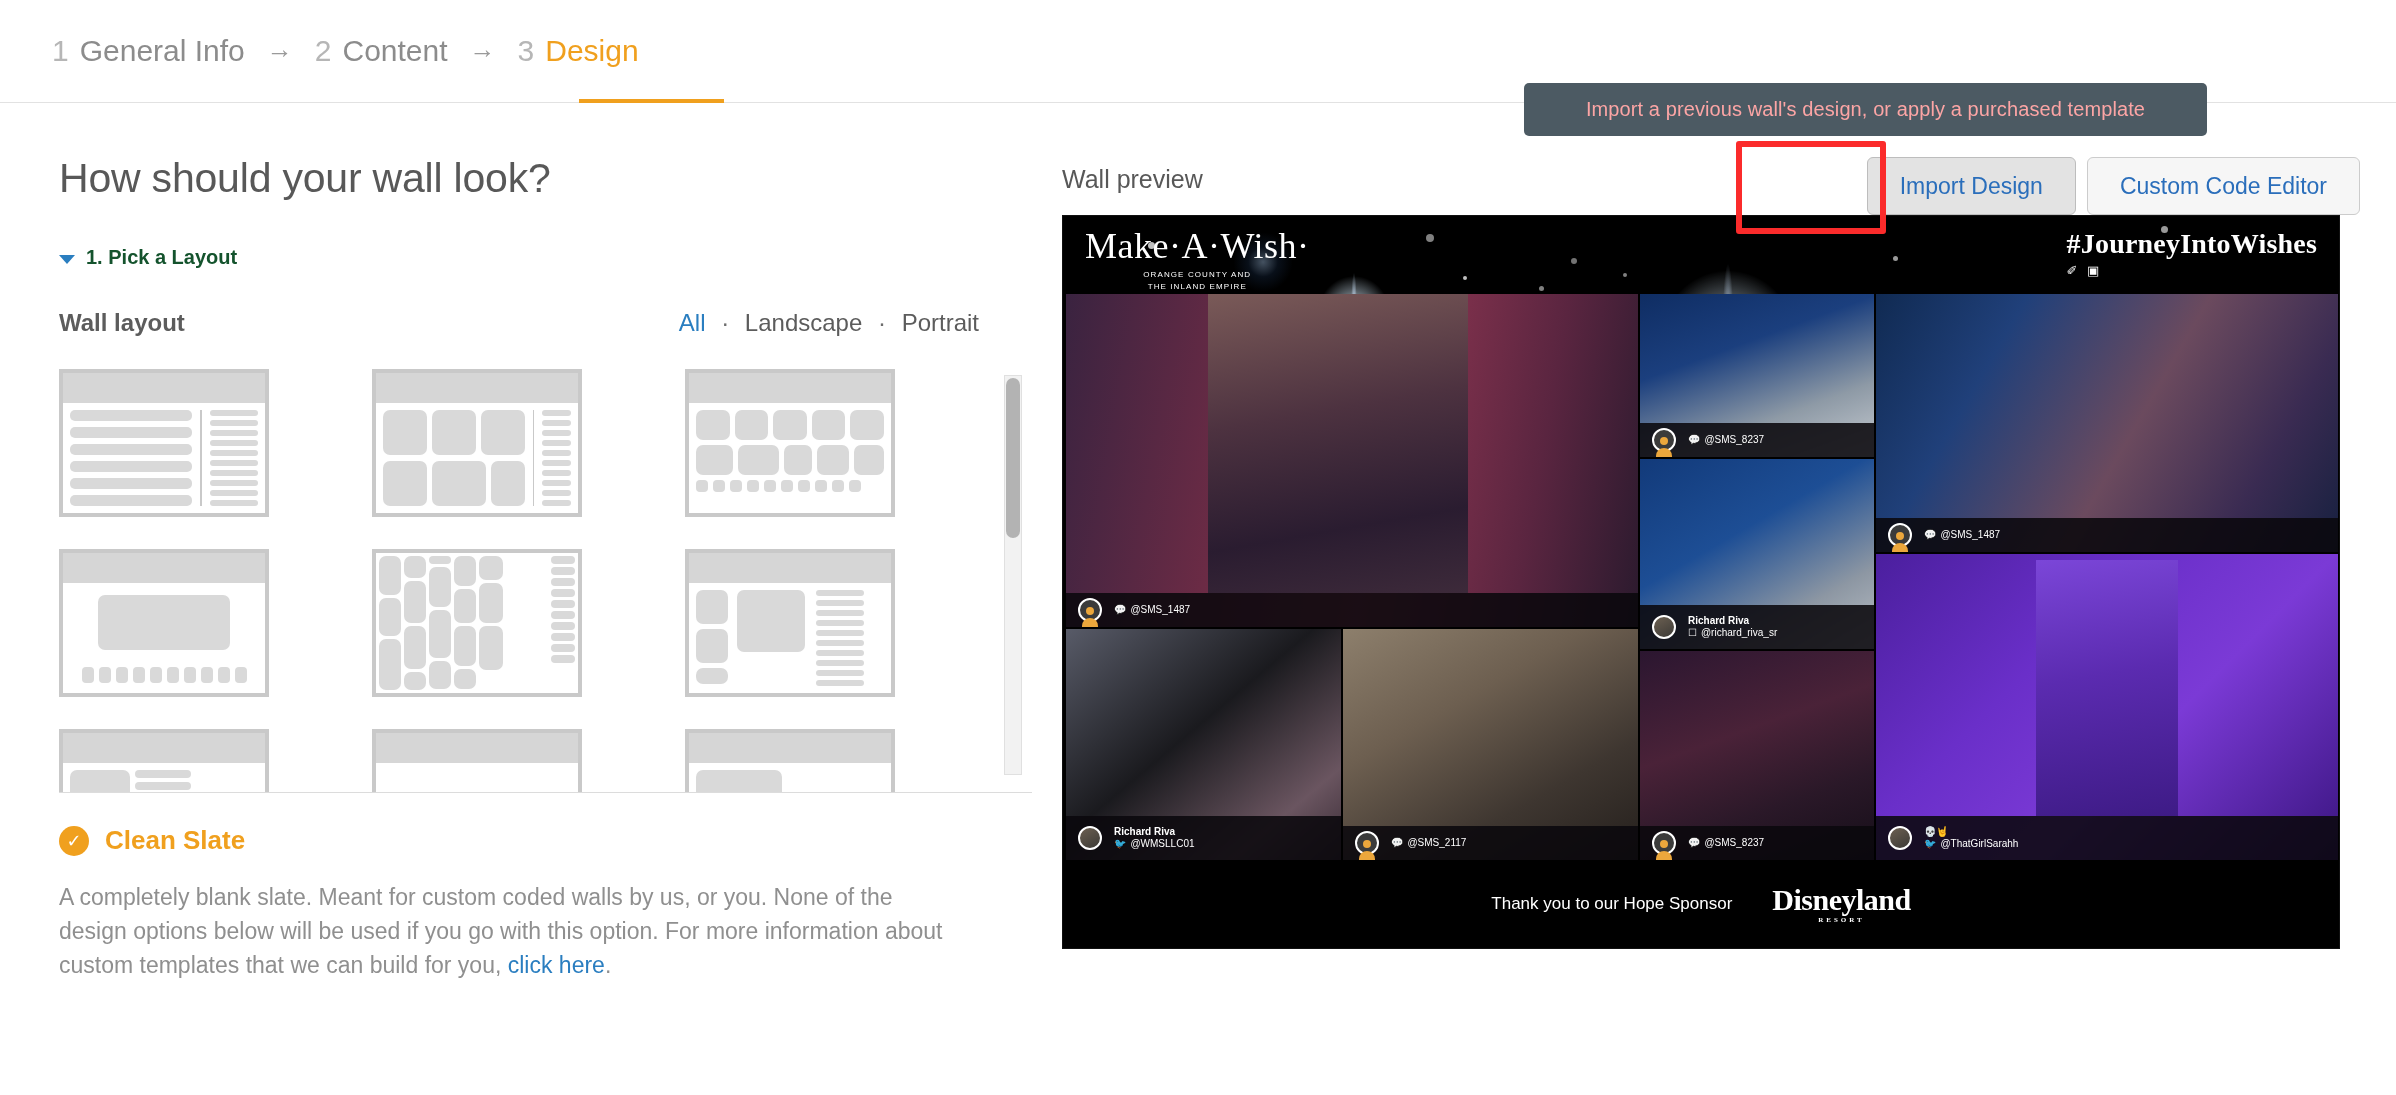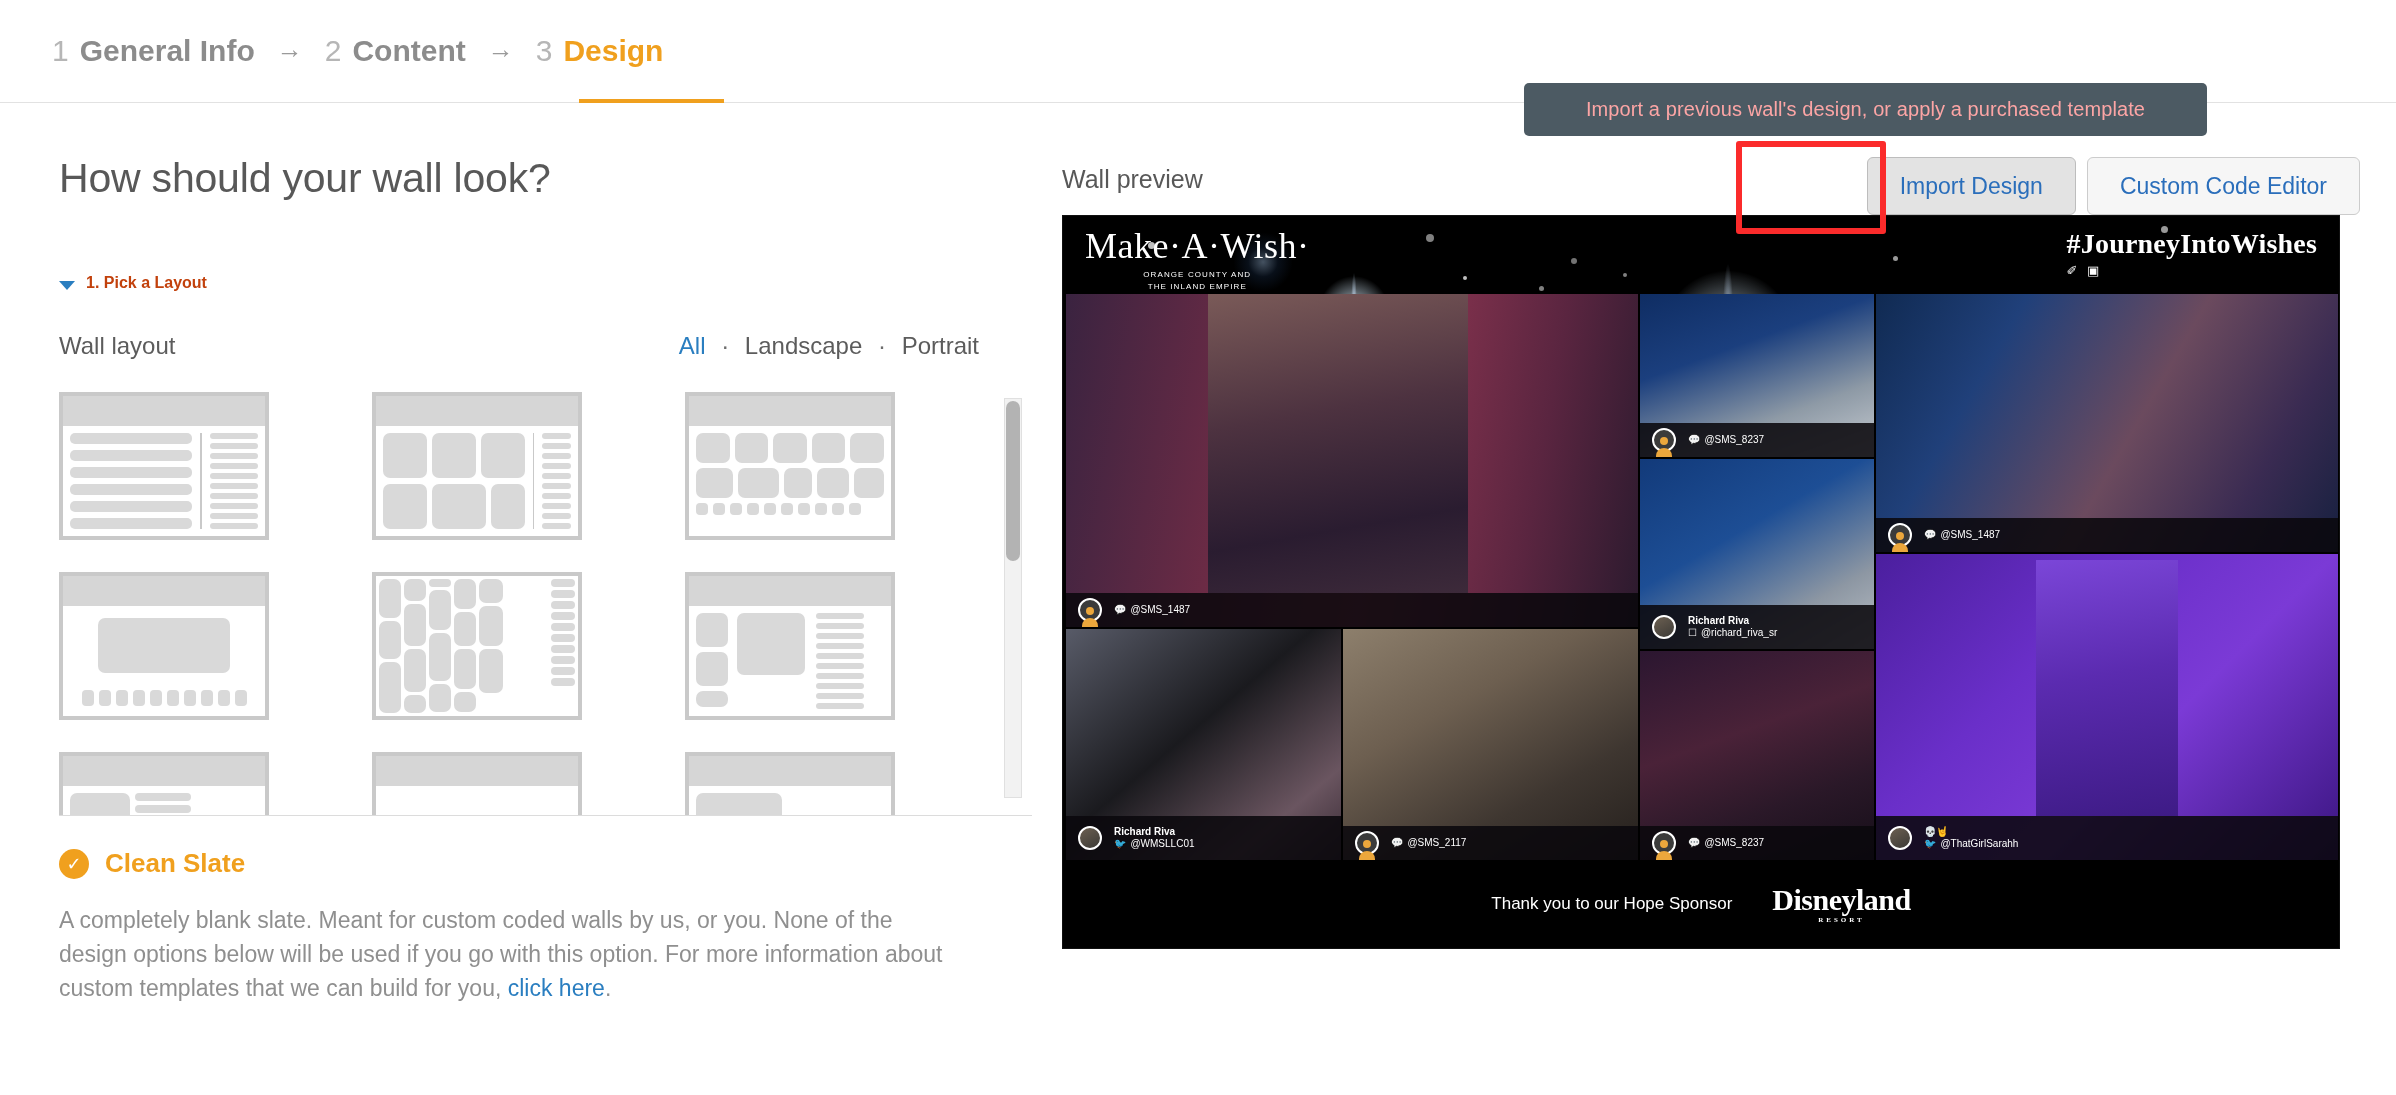--- a/index.html
+++ b/index.html
@@ -14,21 +14,21 @@
   .wizard {
     position: relative;
     height: 103px;
     border-bottom: 1px solid #e2e2e2;
     display: flex;
     align-items: center;
     padding-left: 52px;
   }
   .step { display: flex; align-items: baseline; font-size: 30px; }
   .step .num { color: #b6b6b6; font-weight: 400; margin-right: 11px; }
-  .step .lbl { color: #8c8c8c; font-weight: 700; text-align: center; }
+  .step .lbl { color: #8c8c8c; font-weight: 400; text-align: center; }
   .step.active .num { color: #b6b6b6; }
   .step.active .lbl { color: #f0a01e; }
   .step-arrow {
     color: #9a9a9a; font-size: 26px; margin: 0 22px;
     line-height: 1; position: relative; top: -2px;
   }
   .step-underline {
     position: absolute; left: 579px; bottom: -1px;
     width: 145px; height: 4px; background: #f0a01e;
   }
@@ -66,37 +66,37 @@
   .main { display: flex; padding: 0 36px; }
   .left-col { width: 985px; padding-left: 23px; padding-top: 52px; }
   .right-col { flex: 1; padding-top: 62px; padding-left: 41px; }
 
   .page-title {
     font-size: 41px; color: #585858; font-weight: 400;
     letter-spacing: -.2px;
   }
 
   .section-head {
-    margin-top: 72px;
+    margin-top: 44px;
     display: flex; align-items: center;
-    color: #c2410c; font-size: 16px; font-weight: 700;
+    color: #14532d; font-size: 20px; font-weight: 700;
   }
   .caret {
     width: 0; height: 0; margin-right: 11px;
     border-left: 8px solid transparent;
     border-right: 8px solid transparent;
     border-top: 9px solid #2a7ec0;
     position: relative; top: 2px;
   }
 
   .layout-bar {
     margin-top: 40px; display: flex; align-items: baseline;
     justify-content: space-between; width: 920px;
   }
-  .layout-bar .ttl { font-size: 24px; color: #5c5c5c; font-weight: 400; }
+  .layout-bar .ttl { font-size: 24px; color: #5c5c5c; font-weight: 700; }
   .filters { font-size: 24px; color: #5c5c5c; }
   .filters .f { color: #5c5c5c; text-align: center; }
   .filters .f.on { color: #2a7ec0; }
   .filters .sep { margin: 0 9px; color: #6d6d6d; }
 
   
   .thumb-wrap {
     position: relative; margin-top: 32px;
     width: 973px; height: 424px;
     border-bottom: 1px solid #dcdcdc;

